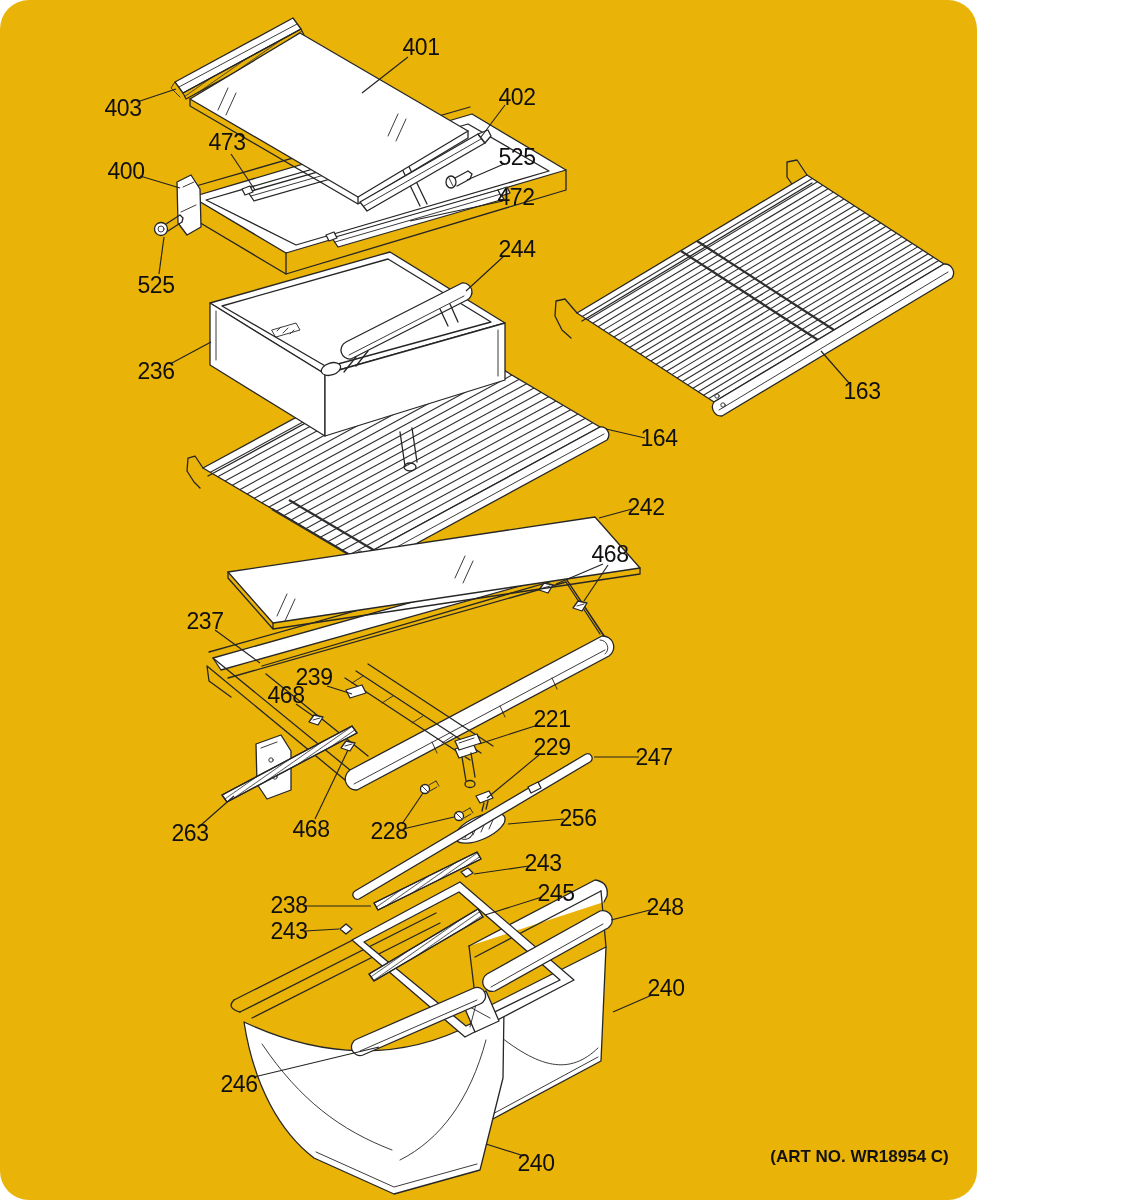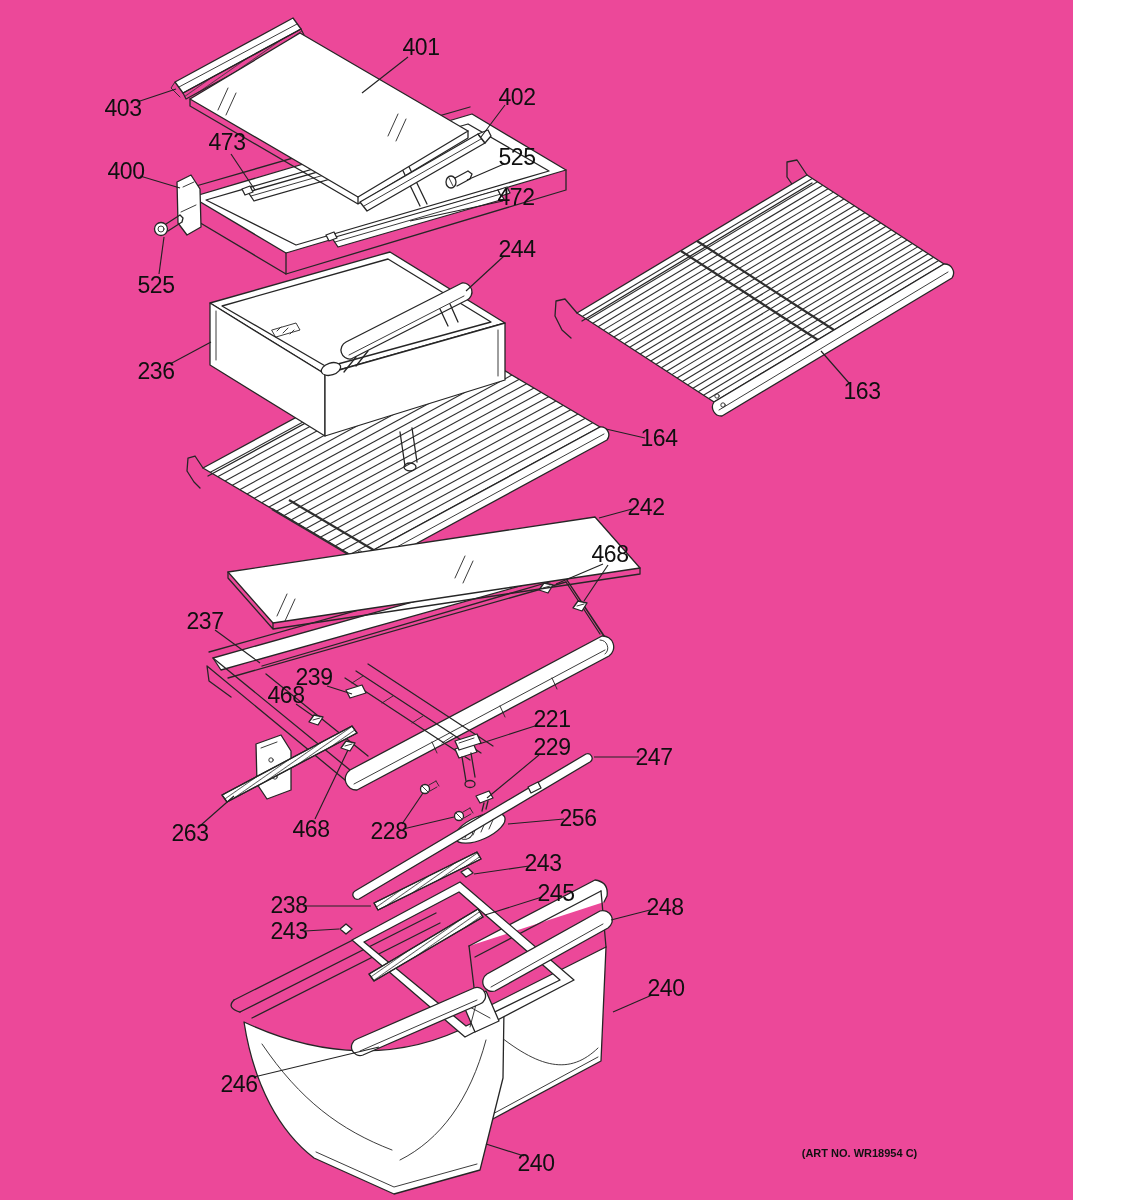--- a/index.html
+++ b/index.html
@@ -1,29 +1,29 @@
 <!DOCTYPE html>
 <html><head>
 <meta charset="utf-8">
 <style>
   html,body{margin:0;padding:0;background:#fff;}
-  .stage{position:relative;width:1073px;height:1200px;background:#ec4899;overflow:hidden;
-         font-family:"Liberation Sans",sans-serif;}
+  .stage{position:relative;width:977px;height:1200px;background:#eab308;overflow:hidden;
+         font-family:"Liberation Sans",sans-serif;border-radius:29px;}
   svg{position:absolute;left:0;top:0;}
   .ln{fill:none;stroke:#262626;stroke-width:1.3;stroke-linejoin:round;stroke-linecap:round;}
   .wf{fill:#ffffff;stroke:#262626;stroke-width:1.3;stroke-linejoin:round;stroke-linecap:round;}
   .hf{fill:url(#ht);stroke:#262626;stroke-width:1.2;stroke-linejoin:round;}
   .thin{stroke-width:0.9;}
   .wire{stroke:#2e2e2e;stroke-width:1.1;}
   .brace{stroke:#2e2e2e;stroke-width:2.2;}
   .callout-text{font-family:"Liberation Sans",sans-serif;font-size:23px;fill:#101010;
                 letter-spacing:-0.5px;}
   .leader{stroke:#222;stroke-width:1.15;fill:none;}
   .artno{position:absolute;left:752px;top:1147px;width:215px;text-align:center;
-         font-family:"Liberation Sans",sans-serif;font-size:11px;font-weight:bold;color:#111;
+         font-family:"Liberation Sans",sans-serif;font-size:17px;font-weight:bold;color:#111;
          white-space:nowrap;}
 </style>
 </head>
 <body>
 
 <div class="stage">
 <svg width="1125" height="1200" viewBox="0 0 1125 1200">
   <defs>
     <pattern id="ht" width="4.5" height="4.5" patternUnits="userSpaceOnUse" patternTransform="rotate(55)">
       <line x1="0" y1="0" x2="0" y2="4.5" stroke="#333" stroke-width="1.4"></line>

